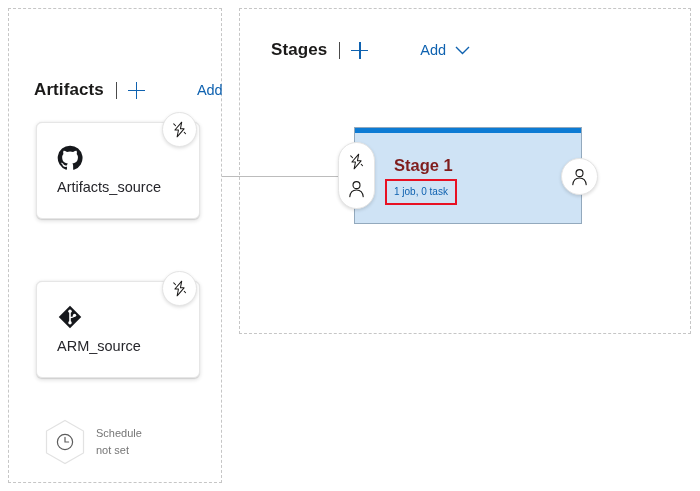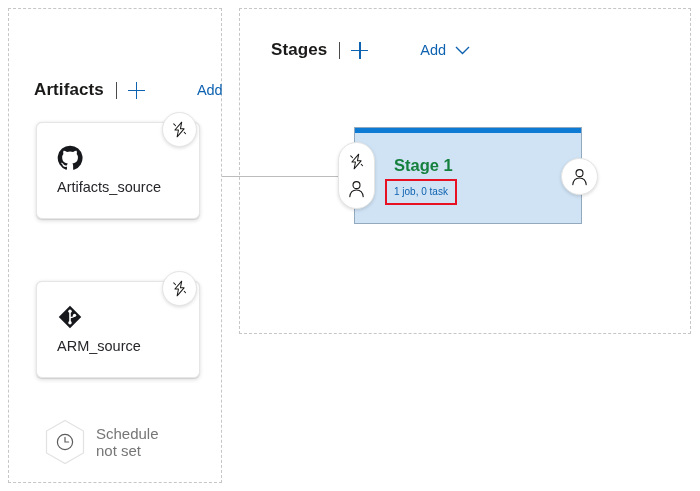--- a/index.html
+++ b/index.html
@@ -157,21 +157,21 @@
     width: 42px;
     height: 46px;
     position: relative;
     display: flex;
     align-items: center;
     justify-content: center;
     flex: 0 0 auto;
   }
   .schedule-text {
     margin-left: 10px;
-    font-size: 15px;
+    font-size: 11px;
     line-height: 17px;
     color: #767676;
     white-space: nowrap;
   }
 
   
   .connector {
     position: absolute;
     left: 222px;
     top: 176px;
@@ -199,21 +199,21 @@
     right: 0;
     height: 5px;
     background: #0d7bd4;
   }
   .stage-title {
     position: absolute;
     left: 39px;
     top: 28px;
     font-size: 16.5px;
     font-weight: 600;
-    color: #15803d;
+    color: #7f1d1d;
     white-space: nowrap;
   }
   .stage-meta {
     position: absolute;
     left: 30px;
     top: 51px;
     padding: 3px 7px 4px 7px;
     border: 2px solid #e81123;
     color: #0f62b0;
     font-size: 10px;

